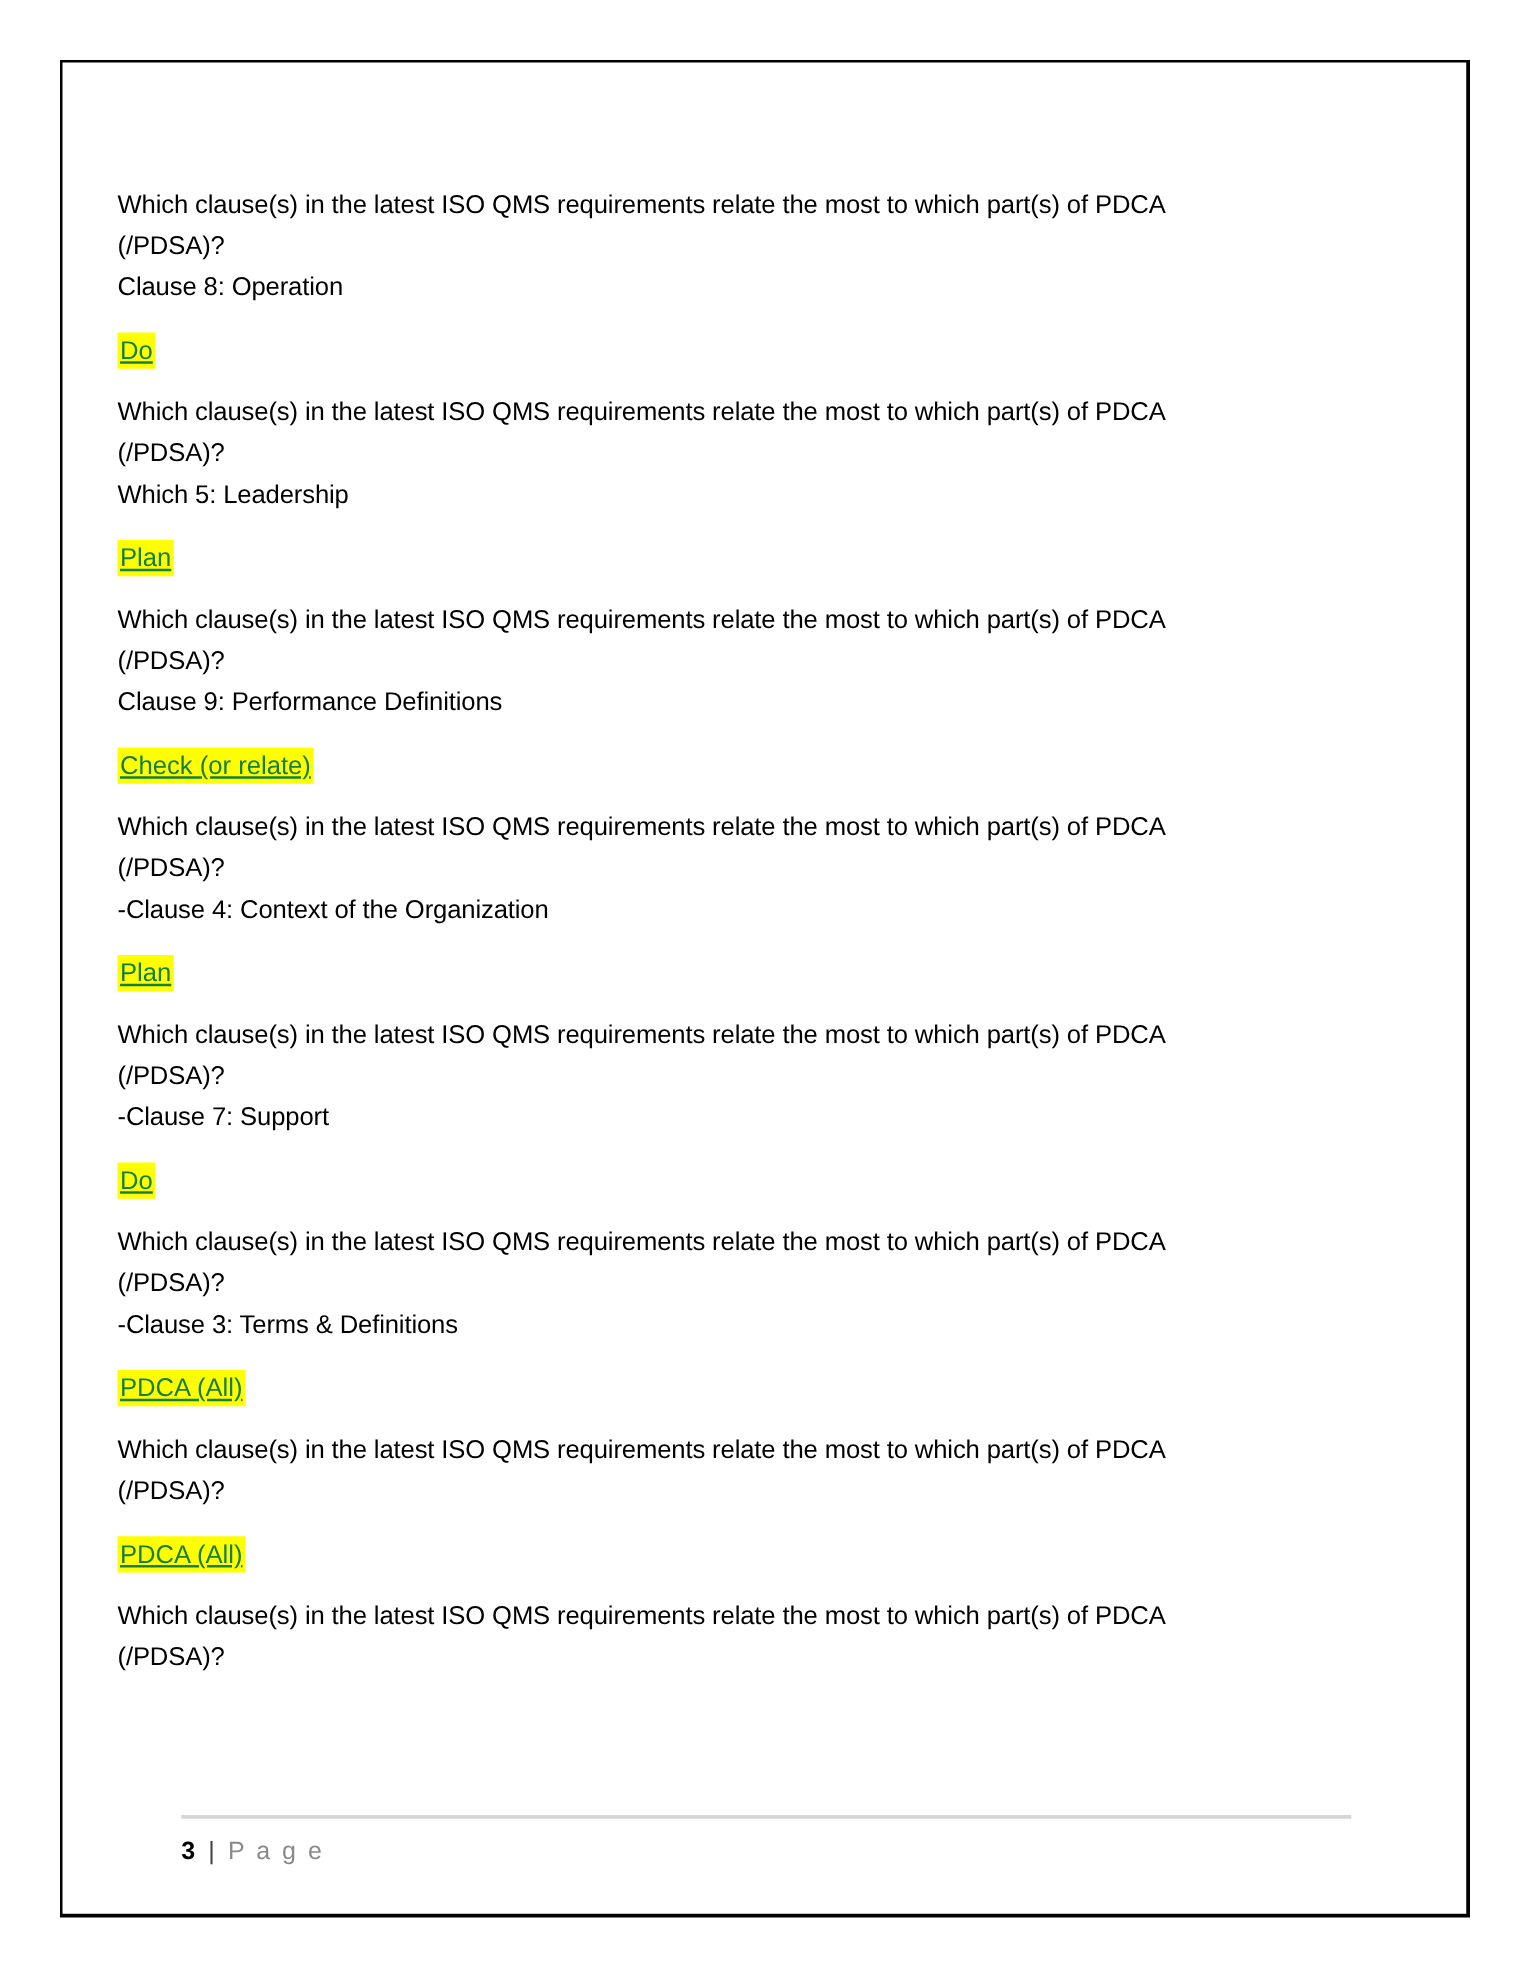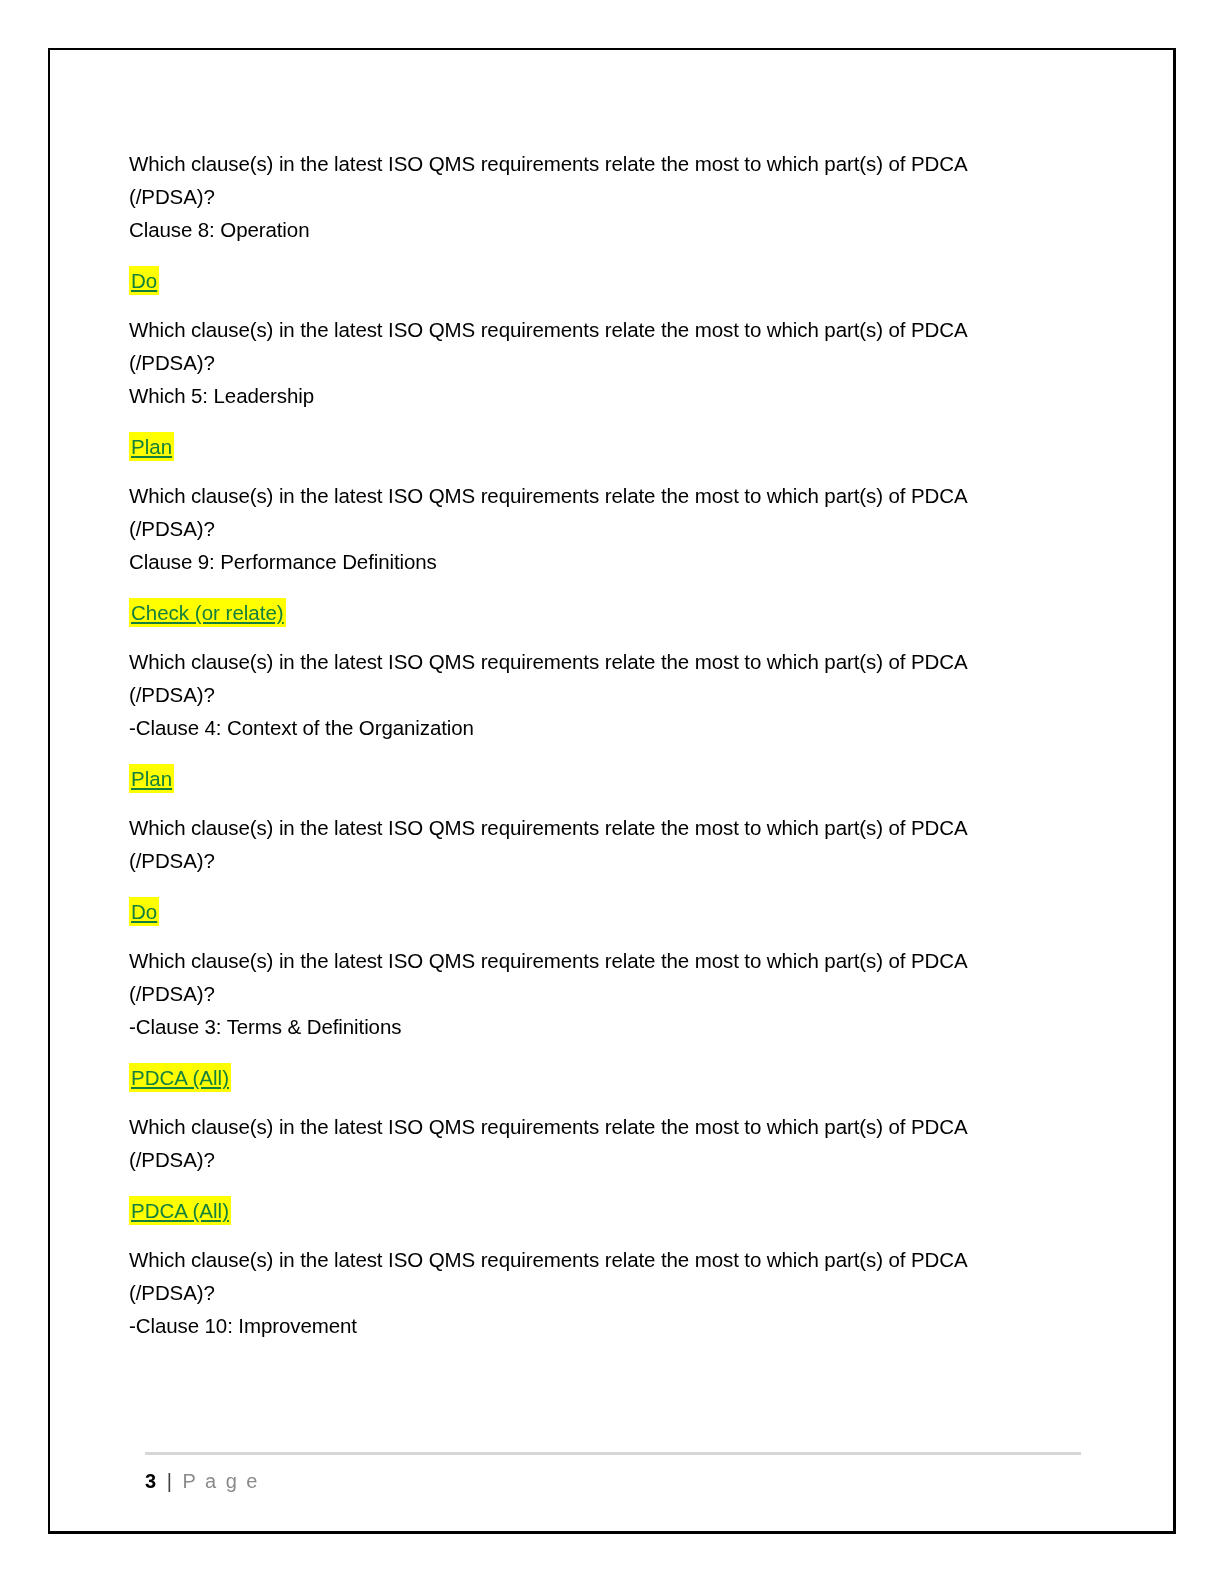--- a/index.html
+++ b/index.html
@@ -17,21 +17,21 @@
     top: 48px;
     width: 1128px;
     height: 1486px;
     border: 2px solid #000000;
     border-right-width: 3px;
     border-bottom-width: 3px;
     background: #ffffff;
   }
 
   .content {
-    padding: 97px 88px 0 79px;
+    padding: 97px 88px 0 44px;
   }
 
   .qa-block .question {
     font-size: 20.5px;
     line-height: 33px;
     letter-spacing: -0.1px;
     margin-bottom: 18px;
   }
   .qline { display: block; white-space: nowrap; }
 
@@ -114,20 +114,21 @@
       </p>
       <p class="answer">
         <mark class="pdca-highlight" style="background: rgb(255, 255, 0);">Plan</mark>
       </p>
     </div>
 
     <div class="qa-block">
       <p class="question">
         <span class="qline">Which clause(s) in the latest ISO QMS requirements relate the most to which part(s) of PDCA</span>
         <span class="qline">(/PDSA)?</span>
+        <span class="qline">-Clause 7: Support</span>
       </p>
       <p class="answer">
         <mark class="pdca-highlight" style="background: rgb(255, 255, 0);">Do</mark>
       </p>
     </div>
 
     <div class="qa-block">
       <p class="question">
         <span class="qline">Which clause(s) in the latest ISO QMS requirements relate the most to which part(s) of PDCA</span>
         <span class="qline">(/PDSA)?</span>
@@ -145,21 +146,20 @@
       </p>
       <p class="answer">
         <mark class="pdca-highlight" style="background: rgb(255, 255, 0);">PDCA (All)</mark>
       </p>
     </div>
 
     <div class="qa-block">
       <p class="question">
         <span class="qline">Which clause(s) in the latest ISO QMS requirements relate the most to which part(s) of PDCA</span>
         <span class="qline">(/PDSA)?</span>
-        <span class="qline">-Clause 10: Improvement</span>
       </p>
 
     </div>
   </div>
 
   <div class="footer">
     <div class="footer-line"></div>
     <div class="footer-text">
       <span class="page-num">3</span>
       <span class="sep">|</span>

